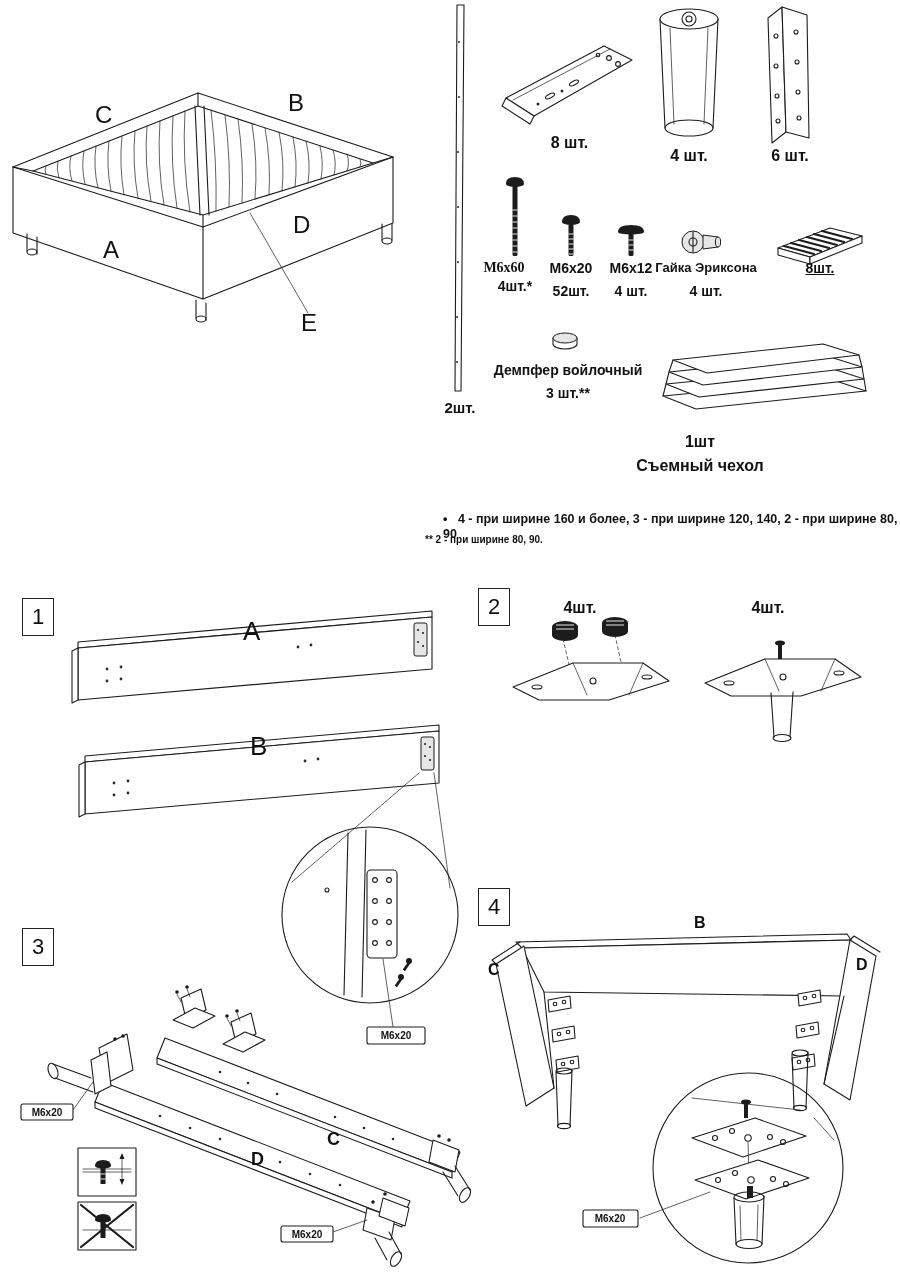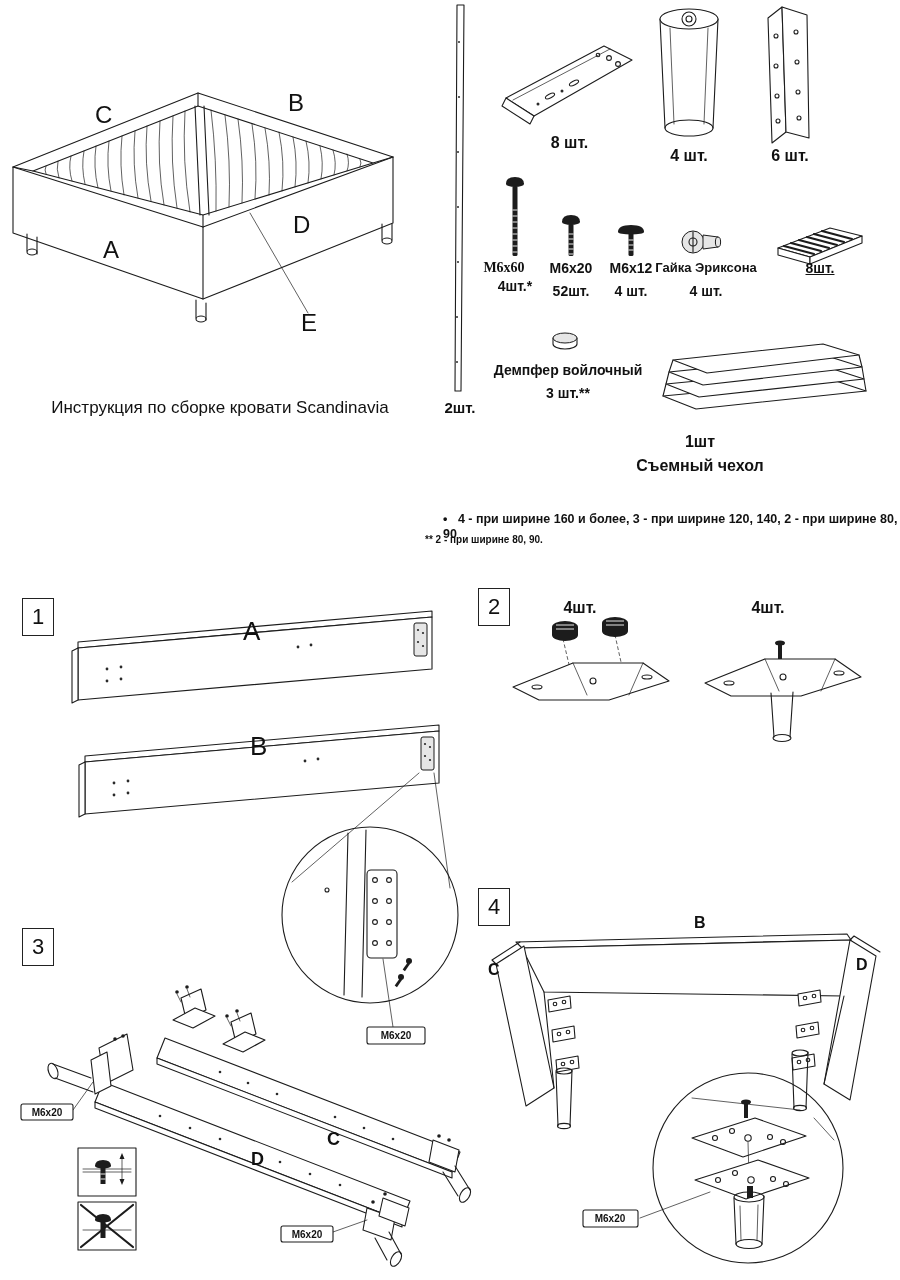--- a/index.html
+++ b/index.html
@@ -83,21 +83,20 @@
         <ellipse class="ln" cx="382" cy="166" rx="5" ry="3"></ellipse>
     </g>
     <line class="ln thin" x1="303" y1="238" x2="245" y2="138"></line>
     <text class="bedletter" x="90" y="48">C</text>
     <text class="bedletter" x="283" y="36">B</text>
     <text class="bedletter" x="98" y="183">A</text>
     <text class="bedletter" x="288" y="158">D</text>
     <text class="bedletter" x="296" y="256">E</text>
   </svg>
 
-  <div class="txt center" style="left:40px; top:398px; width:360px; font-size:17px;">Инструкция по сборке кровати Scandinavia</div>
 
   <svg class="draw" style="left:449px; top:2px;" width="22" height="392" viewBox="0 0 22 392">
     <path class="ln" d="M8,3 L6,389 M15,3 L12,389 M8,3 L15,3 M6,389 L12,389"></path>
     <circle class="hole" cx="10" cy="40" r="1"></circle>
       <circle class="hole" cx="10" cy="95" r="1"></circle>
     <circle class="hole" cx="9" cy="150" r="1"></circle>
       <circle class="hole" cx="9" cy="205" r="1"></circle>
     <circle class="hole" cx="9" cy="260" r="1"></circle>
       <circle class="hole" cx="8" cy="315" r="1"></circle>
     <circle class="hole" cx="8" cy="360" r="1"></circle>

